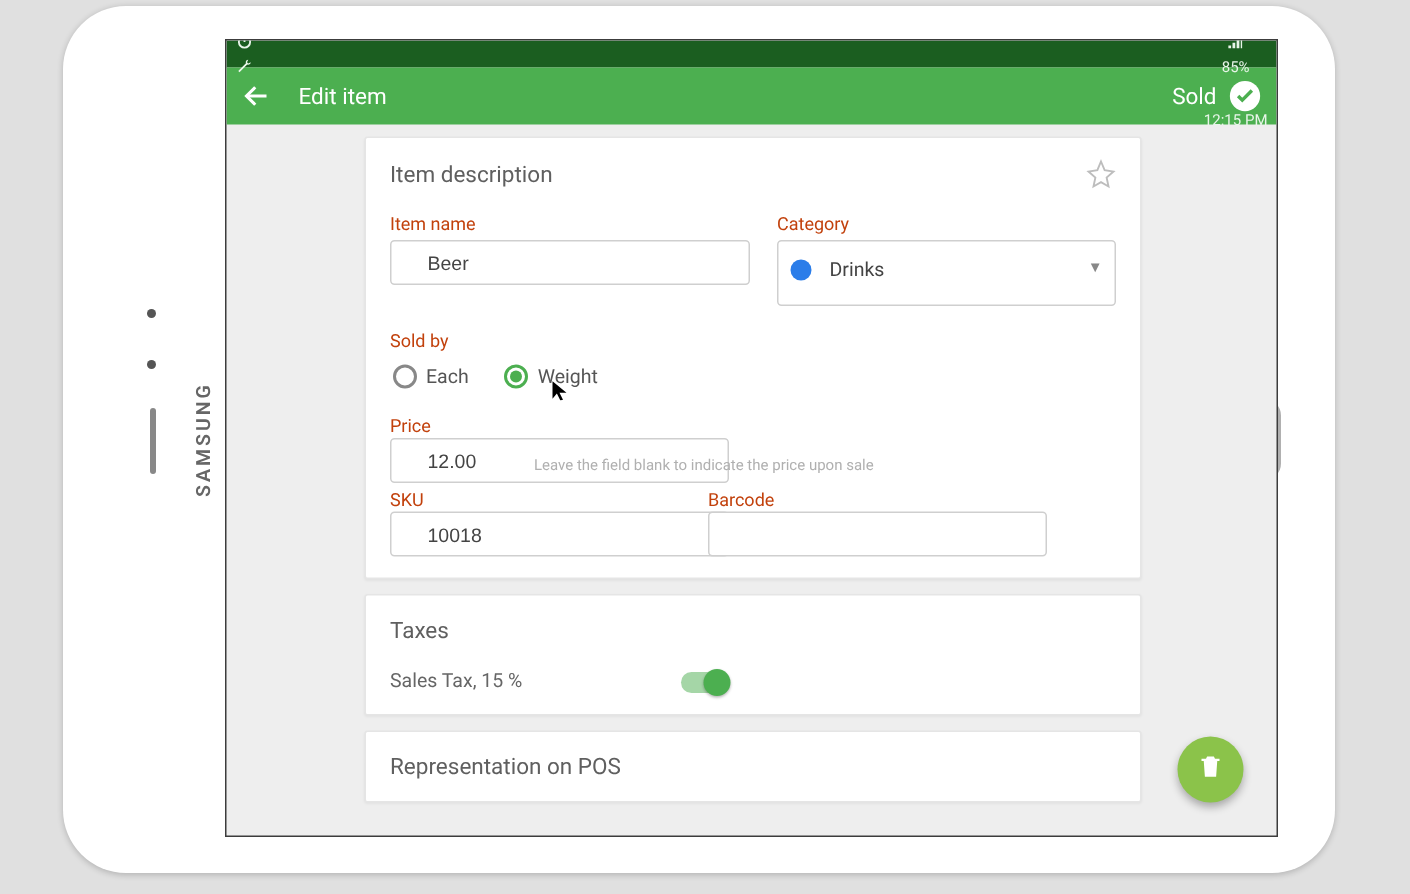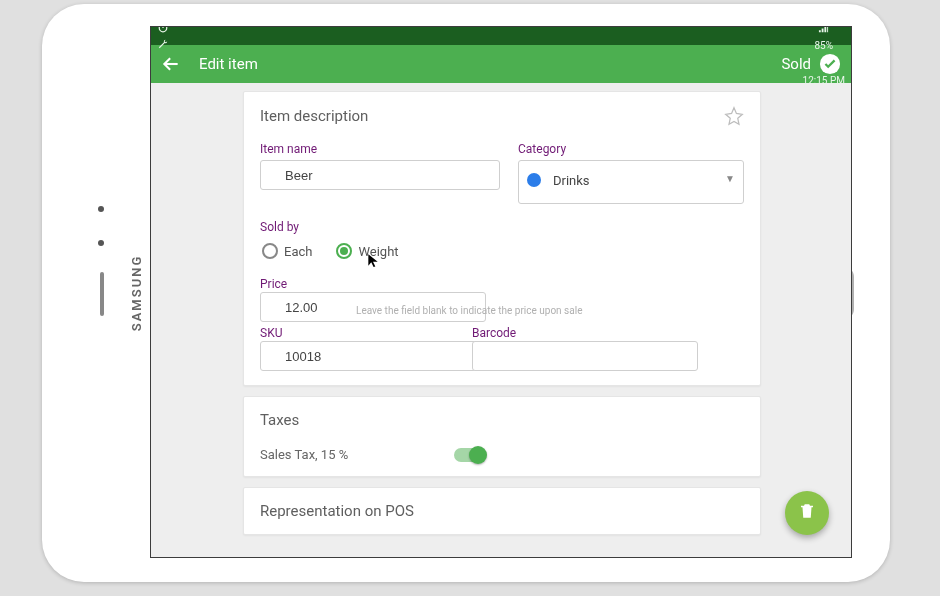--- a/index.html
+++ b/index.html
@@ -53,21 +53,21 @@
     background: #fff; margin: 10px 90px 10px 92px; border: 1px solid #e5e5e5; border-radius: 2px;
     box-shadow: 0 1px 2px rgba(0,0,0,.05);
   }
   .card.first { margin-top: 8px; }
   .card-pad { padding: 14px 16px; }
   .card-title { font-size: 15px; color: #5f5f5f; font-weight: 400; display: flex; justify-content: space-between; align-items: center; margin-bottom: 16px; }
   .star { width: 20px; height: 20px; color: #bdbdbd; cursor: pointer; }
 
   .row { display: flex; gap: 18px; margin-bottom: 12px; }
   .col { flex: 1; display: flex; flex-direction: column; }
-  .label { font-size: 12px; color: #701a75; margin-bottom: 4px; }
+  .label { font-size: 12px; color: #c2410c; margin-bottom: 4px; }
   .input {
     height: 30px; border: 1px solid #cfcfcf; border-radius: 3px; padding: 0 24px;
     font-size: 13px; color: #444; background: #fff; outline: none;
   }
   .select {
     height: 44px; border: 1px solid #cfcfcf; border-radius: 3px; padding: 12px 8px;
     font-size: 13px; color: #444; background: #fff; display: flex; align-items: flex-start;
     position: relative; cursor: pointer;
   }
   .swatch { width: 14px; height: 14px; border-radius: 50%; background: #2b7de9; margin-right: 12px; }

